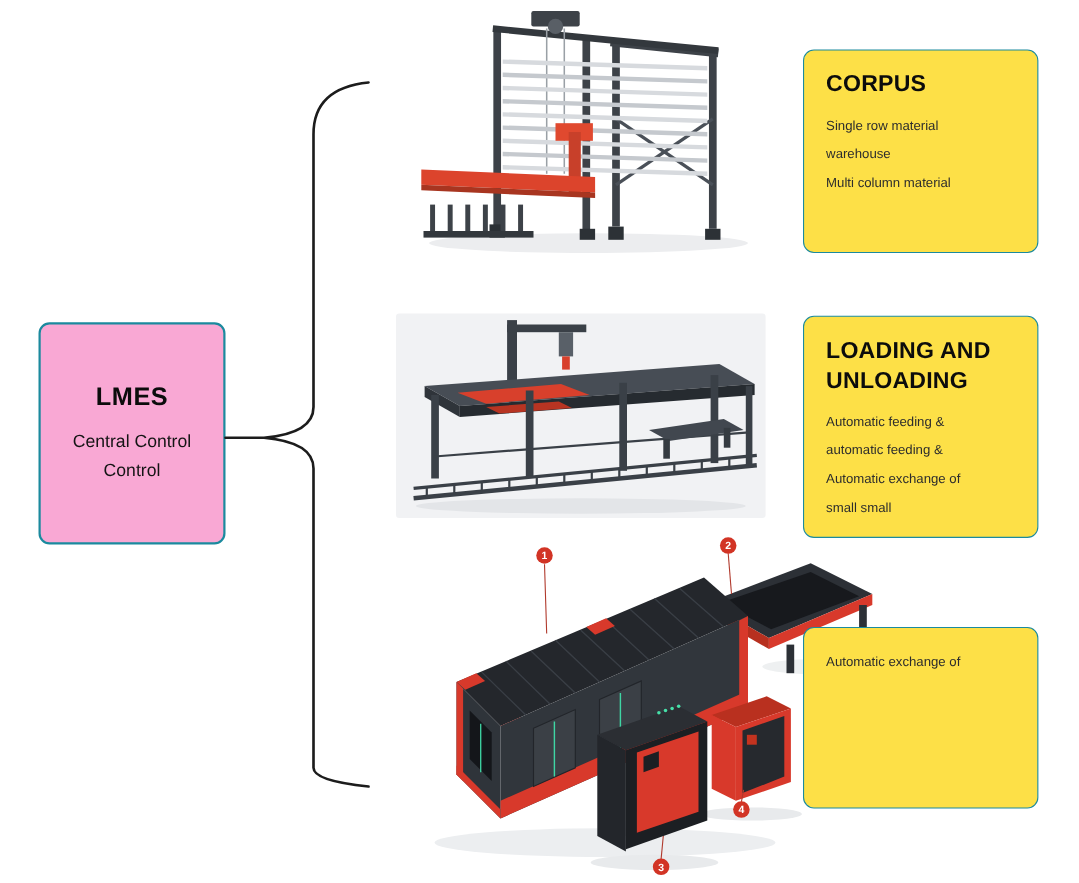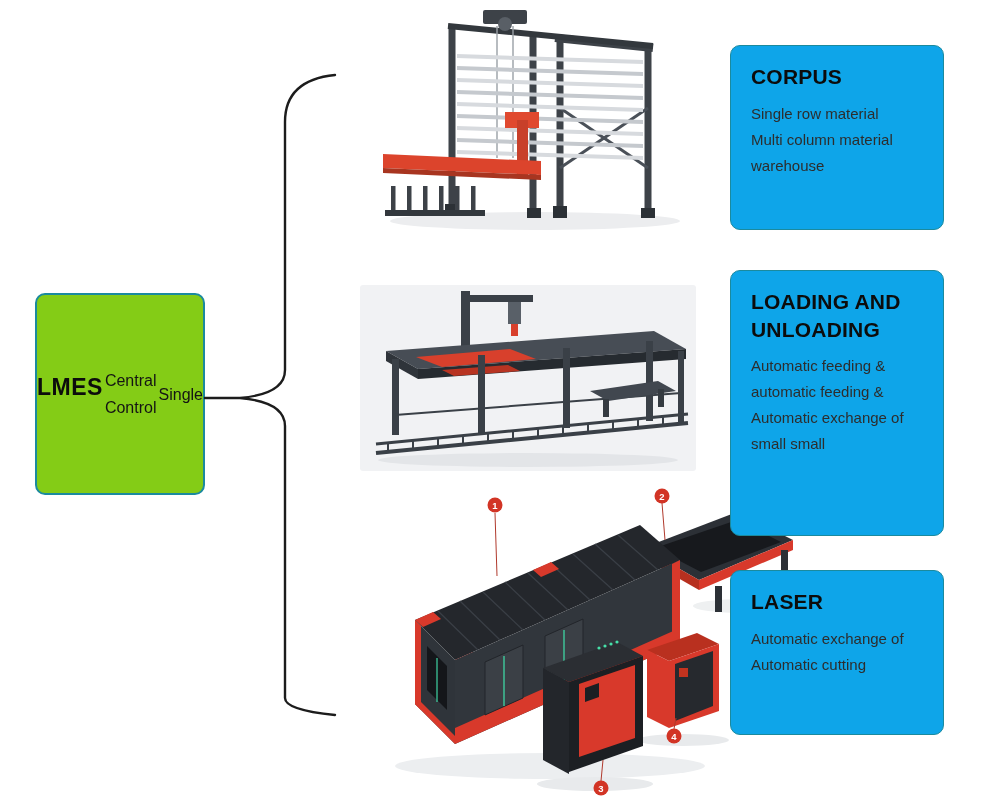--- a/index.html
+++ b/index.html
@@ -3,58 +3,58 @@
 <meta charset="utf-8">
 <style>
   * { margin:0; padding:0; box-sizing:border-box; }
   html,body { background:#ffffff; }
   body { font-family:"Liberation Sans", sans-serif; color:#1f1f1f; }
   .canvas { position:relative; width:981px; height:803px; background:#fff; overflow:hidden; }
 
   
   .lmes-box {
     position:absolute; left:35px; top:293px; width:170px; height:202px;
-    border:2px solid #1b8a9e; border-radius:10px; background:#84cc16;
-    display:flex; align-items:center; justify-content:center;
+    border:2px solid #1b8a9e; border-radius:10px; background:#f9a8d4;
+    display:flex; flex-direction:column; align-items:center; justify-content:center;
     text-align:center;
   }
   .lmes-title { font-size:23px; font-weight:bold; letter-spacing:.5px; margin-bottom:14px; color:#0c0c0c; }
   .lmes-sub { font-size:16px; line-height:27px; color:#141414; }
 
   
   .brace { position:absolute; left:200px; top:58px; }
 
   
   .card {
-    position:absolute; left:730px; width:214px; background:#0ea5e9;
+    position:absolute; left:730px; width:214px; background:#fde047;
     border:1.6px solid #1b8a9e; border-radius:10px; padding:17px 20px;
   }
   .card-corpus  { top:45px;  height:185px; }
-  .card-loading { top:270px; height:266px; }
+  .card-loading { top:287px; height:202px; }
   .card-laser   { top:570px; height:165px; }
   .card h2 { font-size:21px; font-weight:bold; color:#0c0c0c; line-height:1.32; margin-bottom:10px; letter-spacing:.2px; }
-  .card .line { font-size:15px; line-height:26px; color:#2d2d2d; }
+  .card .line { font-size:12px; line-height:26px; color:#2d2d2d; }
 
   
   .machine { position:absolute; }
   .machine-warehouse { left:355px; top:8px; }
   .machine-loading   { left:358px; top:275px; }
   .machine-laser     { left:385px; top:488px; }
 
   .marker-num { font-size:9.5px; font-weight:bold; fill:#ffffff; text-anchor:middle; font-family:"Liberation Sans",sans-serif; }
 </style>
 </head>
 <body>
 
 <div class="canvas">
 
   <div class="lmes-box">
     <div class="lmes-title">LMES</div>
     <div class="lmes-sub">Central Control</div>
-    <div class="lmes-sub">Single</div>
+    <div class="lmes-sub">Control</div>
   </div>
 
   <svg class="brace" width="150" height="672" viewBox="0 0 150 672">
     <path d="M135 17 Q85 22 85 64 L85 312 Q85 336 40 340 Q85 344 85 368 L85 640 Q85 652 135 657 M5 340 L40 340" fill="none" stroke="#1c1c1c" stroke-width="2.4" stroke-linecap="round"></path>
   </svg>
 
   <svg class="machine machine-warehouse" width="350" height="230" viewBox="0 0 350 230">
     <ellipse cx="180" cy="213" rx="145" ry="9" fill="#ecedef"></ellipse>
 
     <g>
@@ -245,31 +245,29 @@
     <g>
       <line x1="289" y1="241" x2="291" y2="230" stroke="#b0392c" stroke-width="1"></line>
       <circle cx="289" cy="248" r="7.5" fill="#d23425"></circle>
       <text class="marker-num" x="289" y="251.5">4</text>
     </g>
   </svg>
 
   <div class="card card-corpus">
     <h2>CORPUS</h2>
     <div class="line">Single row material</div>
+    <div class="line">warehouse</div>
     <div class="line">Multi column material</div>
-    <div class="line">warehouse</div>
   </div>
 
   <div class="card card-loading">
     <h2>LOADING AND UNLOADING</h2>
     <div class="line">Automatic feeding &amp;</div>
     <div class="line">automatic feeding &amp;</div>
     <div class="line">Automatic exchange of</div>
     <div class="line">small small</div>
   </div>
 
   <div class="card card-laser">
-    <h2>LASER</h2>
     <div class="line">Automatic exchange of</div>
-    <div class="line">Automatic cutting</div>
   </div>
 
 </div>
 
 </body></html>

